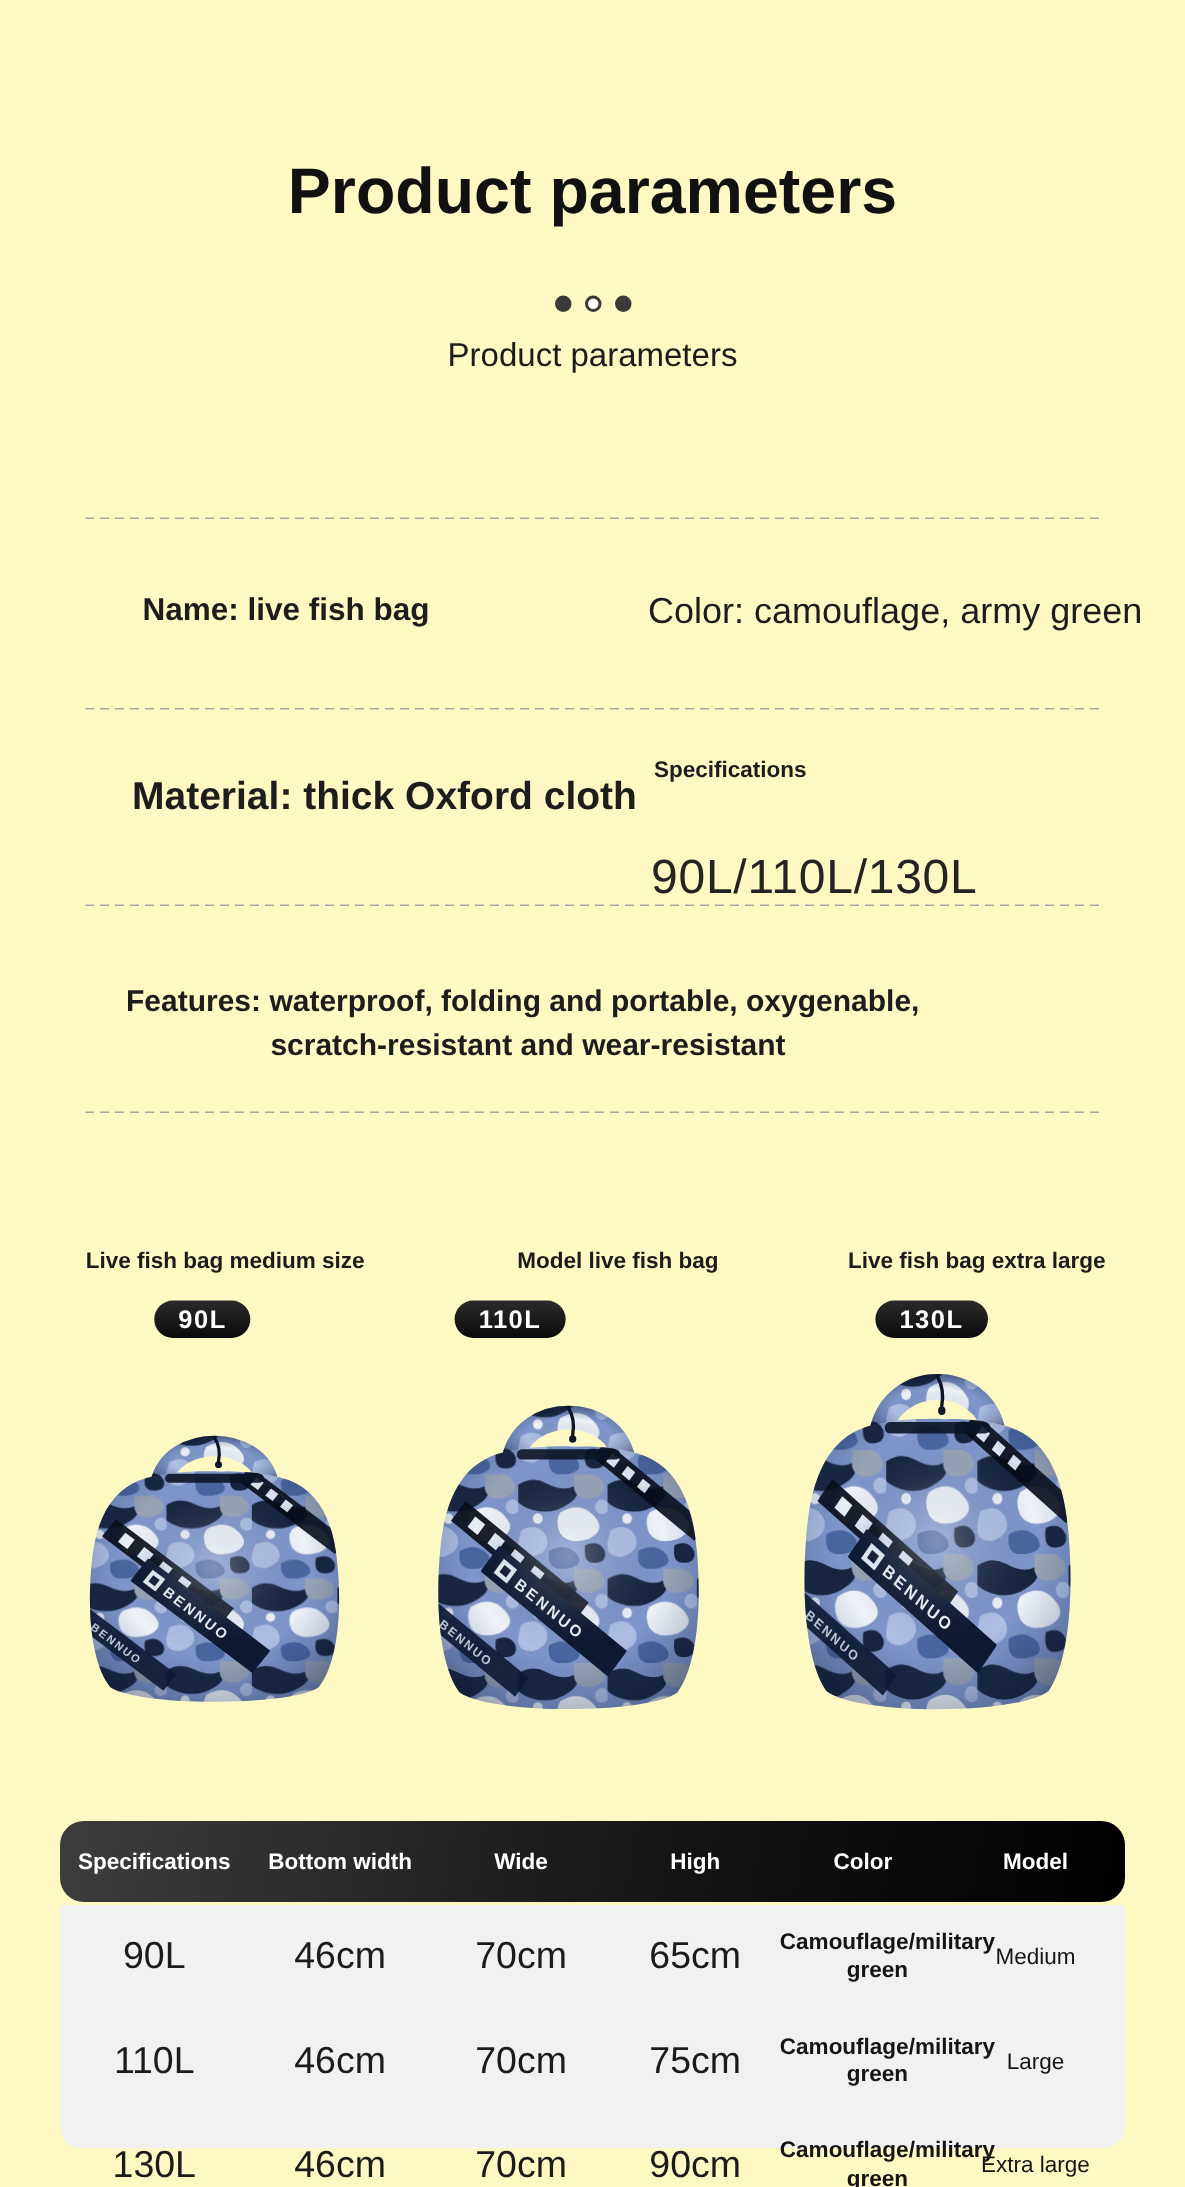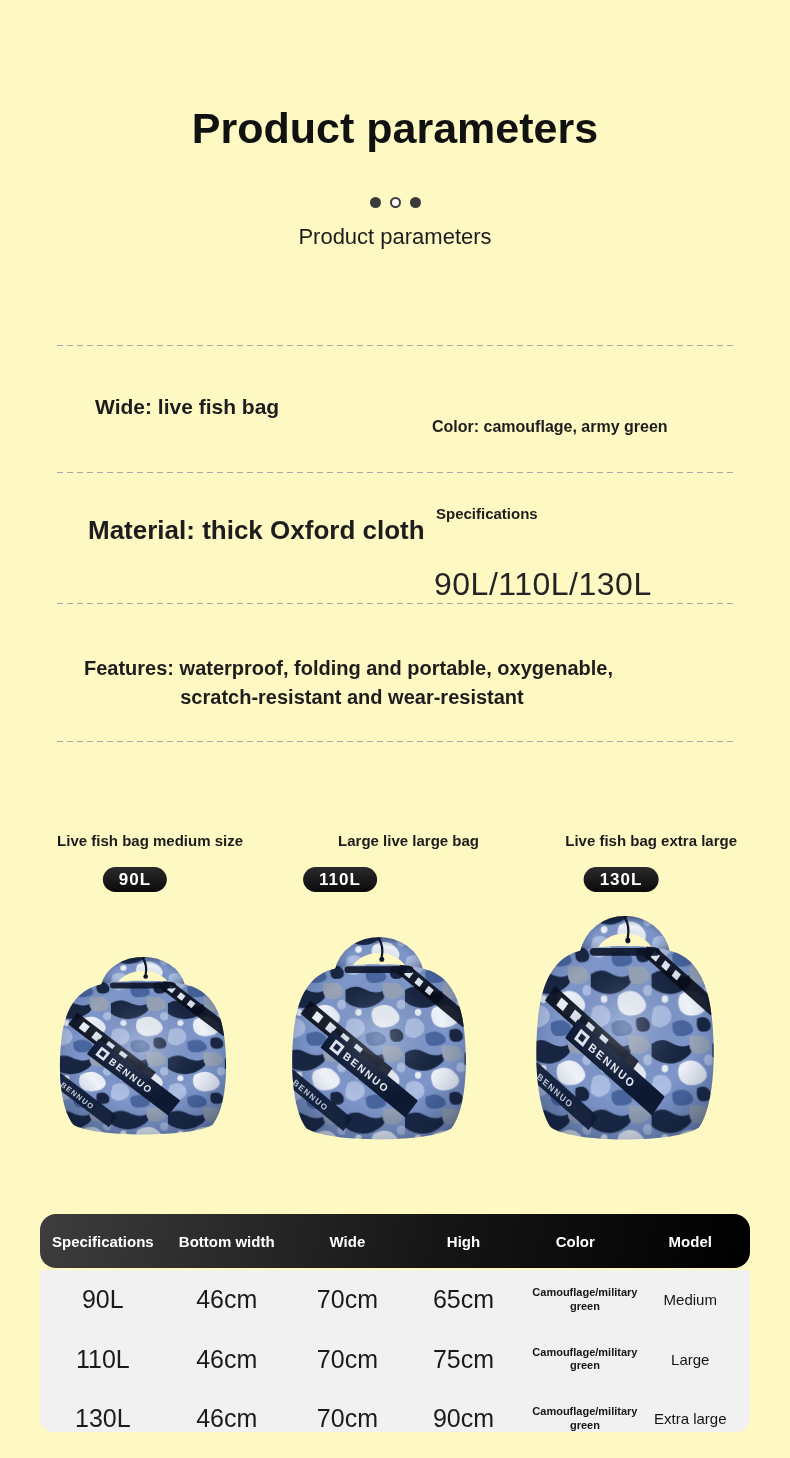--- a/index.html
+++ b/index.html
@@ -13,21 +13,21 @@
   .dot{width:11px;height:11px;border-radius:50%;background:#3a3a3a;box-sizing:border-box;}
   .dot.open{background:#fff;border:2.5px solid #3a3a3a;}
   .subtitle{position:absolute;top:224px;left:0;width:100%;text-align:center;
             font-size:22px;font-weight:400;color:#1c1c1c;}
 
   .dash{position:absolute;left:57px;width:677px;height:1px;
         background:repeating-linear-gradient(to right,#a6a6a6 0 6px,transparent 6px 10px);}
   .d1{top:345px}.d2{top:472px}.d3{top:603px}.d4{top:741px}
 
   .spec-name{position:absolute;left:95px;top:395px;font-size:21px;font-weight:700;}
-  .spec-color{position:absolute;left:432px;top:394px;font-size:16px;font-weight:700;margin-top:24px;}
+  .spec-color{position:absolute;left:432px;top:394px;font-size:24px;font-weight:400;}
   .spec-material{position:absolute;left:88px;top:515px;font-size:26px;font-weight:700;}
   .spec-label{position:absolute;left:436px;top:505px;font-size:15px;font-weight:700;}
   .spec-value{position:absolute;left:434px;top:538px;font-size:32px;font-weight:400;
               letter-spacing:.5px;color:#242424;margin-top:28px;}
   .features{position:absolute;left:84px;top:654px;font-size:20px;font-weight:700;line-height:29px;}
   .features .l2{padding-left:7px;text-align:center;}
 
   .prod-label{position:absolute;top:832px;width:200px;text-align:right;
               font-size:15px;font-weight:700;color:#1c1c1c;}
   .pl1{left:43px}.pl2{left:279px}.pl3{left:537px}
@@ -45,21 +45,21 @@
   .thead{position:absolute;left:40px;top:1214px;width:710px;height:54px;border-radius:16px;
          background:linear-gradient(100deg,#3d3d3d,#161616 55%,#000);
          display:grid;grid-template-columns:17.7% 17.2% 16.8% 15.9% 15.6% 16.8%;
          align-items:center;color:#fff;font-size:15px;font-weight:700;text-align:center;}
   .tbody{position:absolute;left:40px;top:1270px;width:710px;height:162px;
          background:#f1f1f2;border-radius:0 0 14px 14px;
          display:grid;grid-template-rows:repeat(3,1fr);}
   .trow{display:grid;grid-template-columns:17.7% 17.2% 16.8% 15.9% 15.6% 16.8%;
         align-items:center;text-align:center;}
   .c-num{font-size:25px;font-weight:400;color:#1b1b1b;}
-  .c-color{font-size:11px;font-weight:700;line-height:1.25;width:130px;margin:16px auto;color:#151515;}
+  .c-color{font-size:15px;font-weight:700;line-height:1.25;width:130px;margin:16px auto;color:#151515;}
   .c-model{font-size:15px;font-weight:400;color:#151515;}
   .hidden-defs{position:absolute;width:0;height:0;}
 </style>
 </head>
 <body>
 
 <div class="page">
 
   <h1 class="title">Product parameters</h1>
 
@@ -68,32 +68,32 @@
     <span class="dot open"></span>
     <span class="dot"></span>
   </div>
   <div class="subtitle">Product parameters</div>
 
   <div class="dash d1"></div>
   <div class="dash d2"></div>
   <div class="dash d3"></div>
   <div class="dash d4"></div>
 
-  <div class="spec-name">Wide: live fish bag</div>
+  <div class="spec-name">Name: live fish bag</div>
   <div class="spec-color">Color: camouflage, army green</div>
   <div class="spec-material">Material: thick Oxford cloth</div>
   <div class="spec-label">Specifications</div>
   <div class="spec-value">90L/110L/130L</div>
   <div class="features">
     <div class="l1">Features: waterproof, folding and portable, oxygenable,</div>
     <div class="l2">scratch-resistant and wear-resistant</div>
   </div>
 
   <div class="prod-label pl1">Live fish bag medium size</div>
-  <div class="prod-label pl2">Large live large bag</div>
+  <div class="prod-label pl2">Model live fish bag</div>
   <div class="prod-label pl3">Live fish bag extra large</div>
 
   <div class="pill pi1">90L</div>
   <div class="pill pi2">110L</div>
   <div class="pill pi3">130L</div>
 
   <svg class="hidden-defs" aria-hidden="true">
     <defs>
       <pattern id="camoP" width="64" height="64" patternUnits="userSpaceOnUse">
         <rect width="64" height="64" fill="#7e96c9"></rect>

